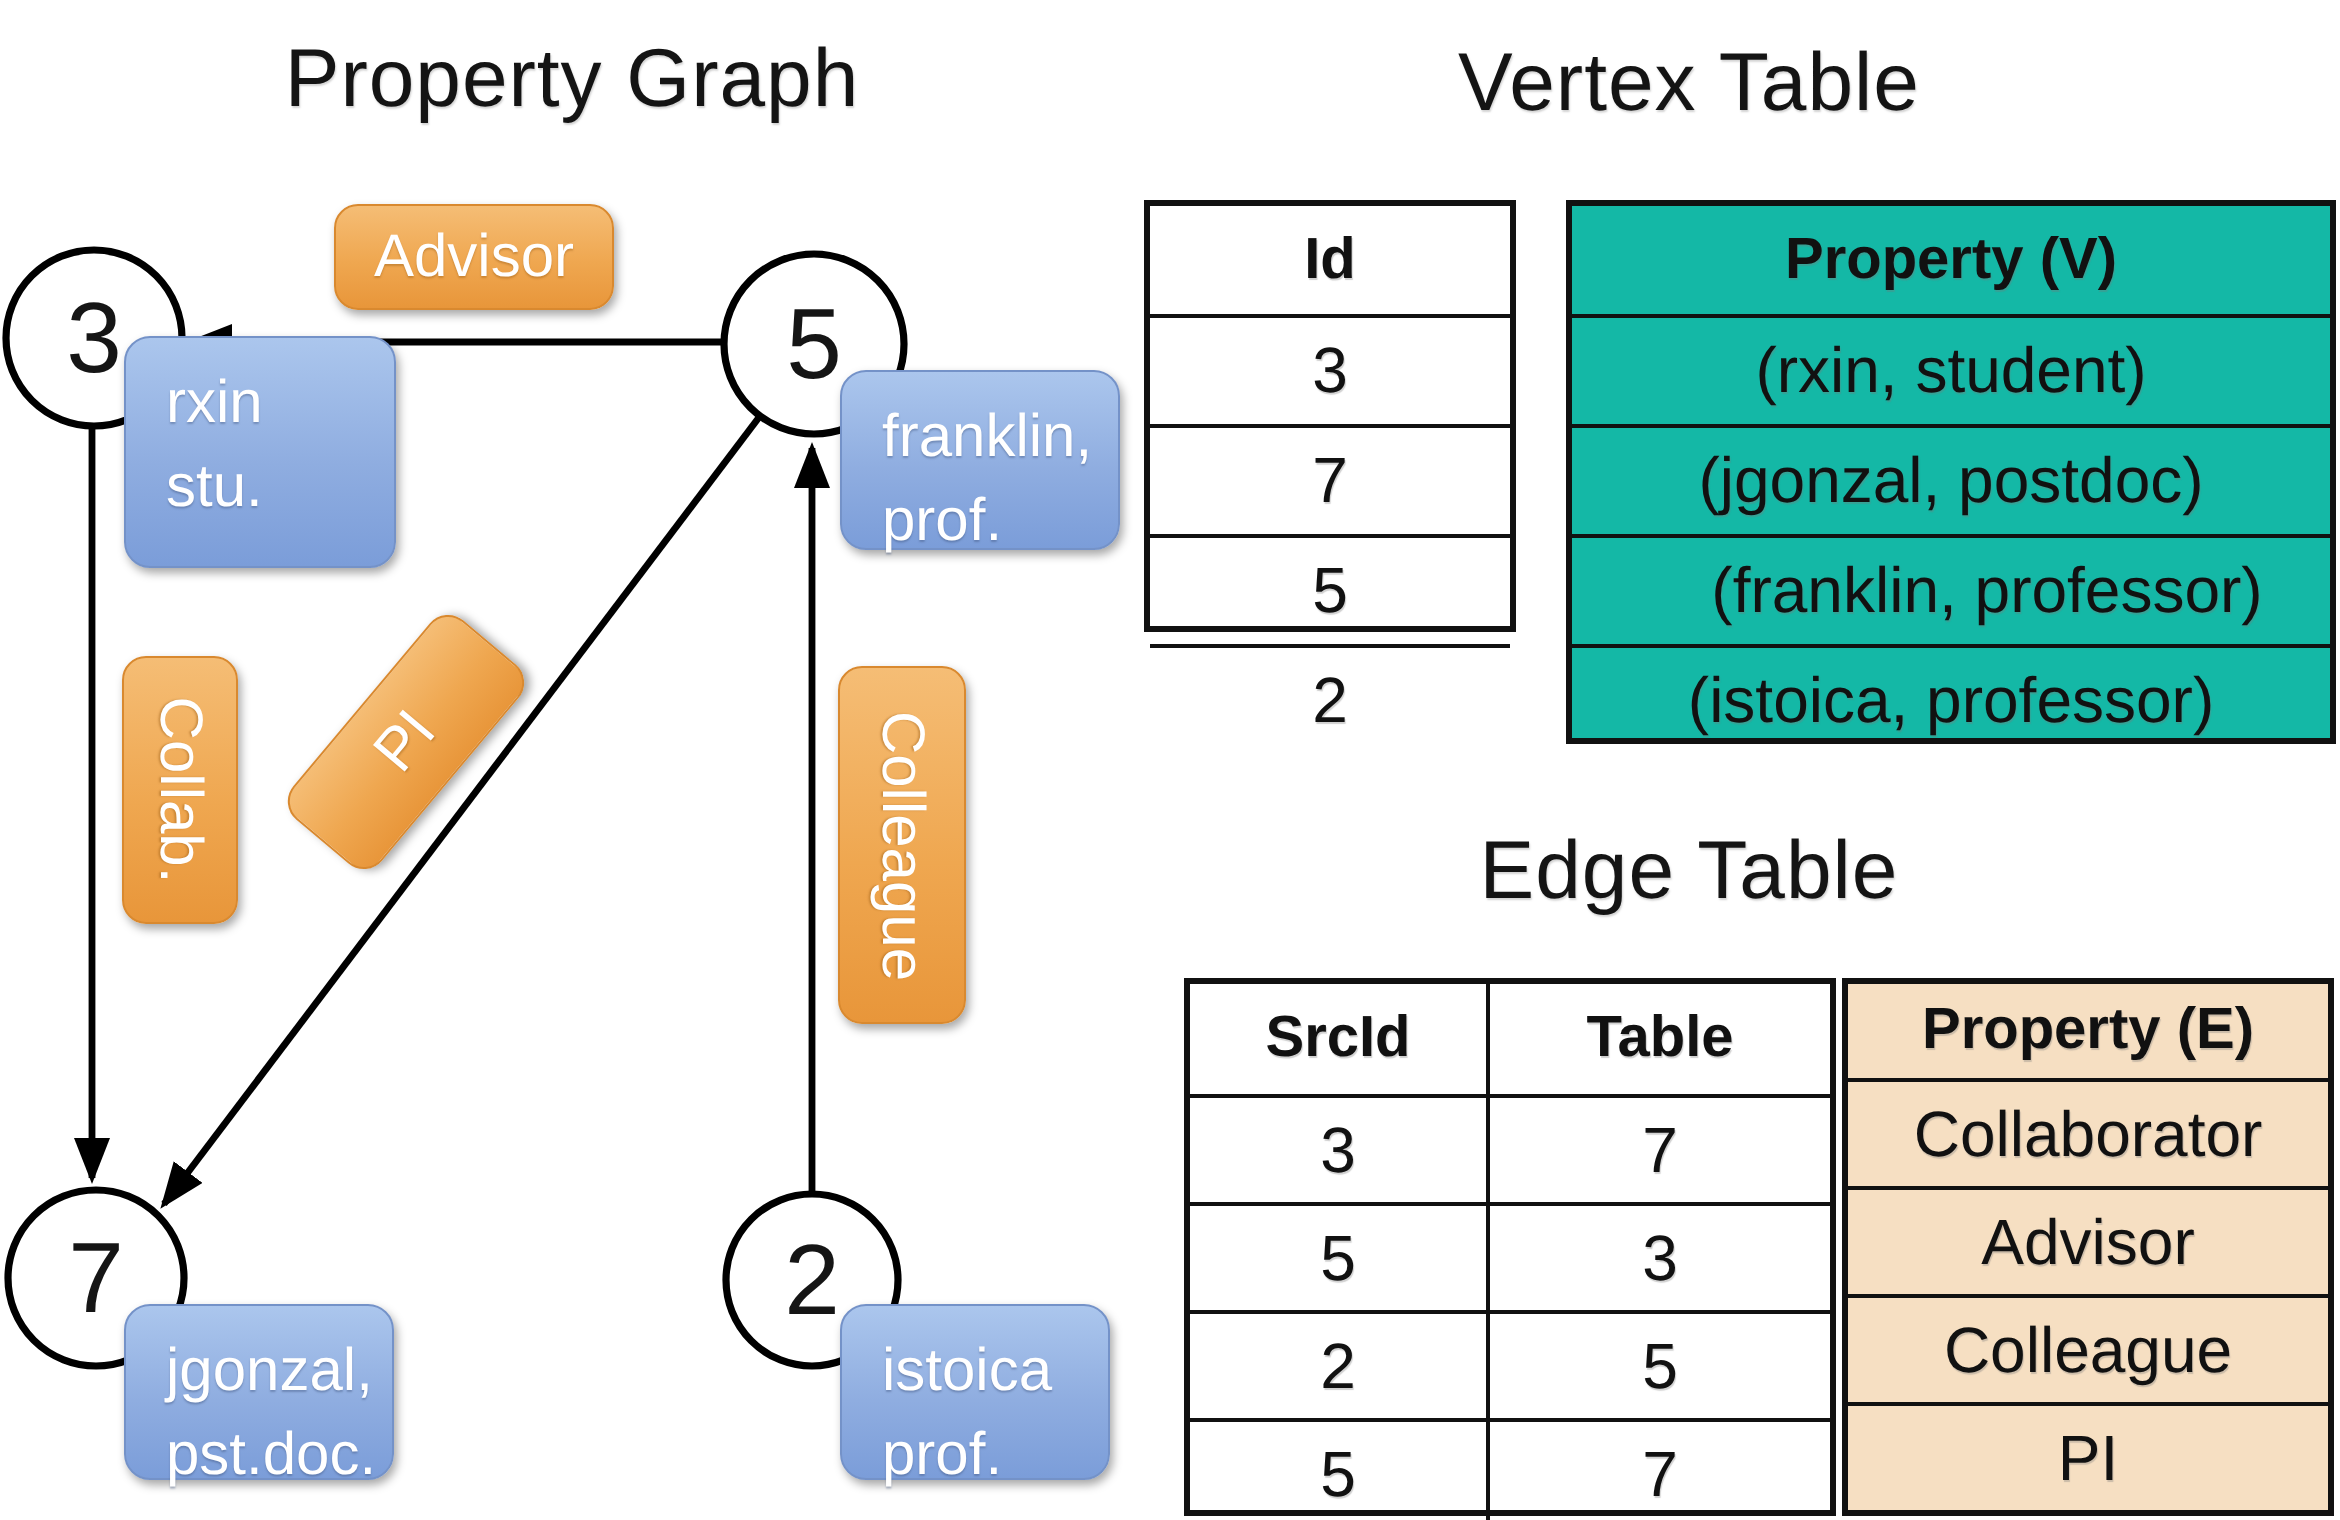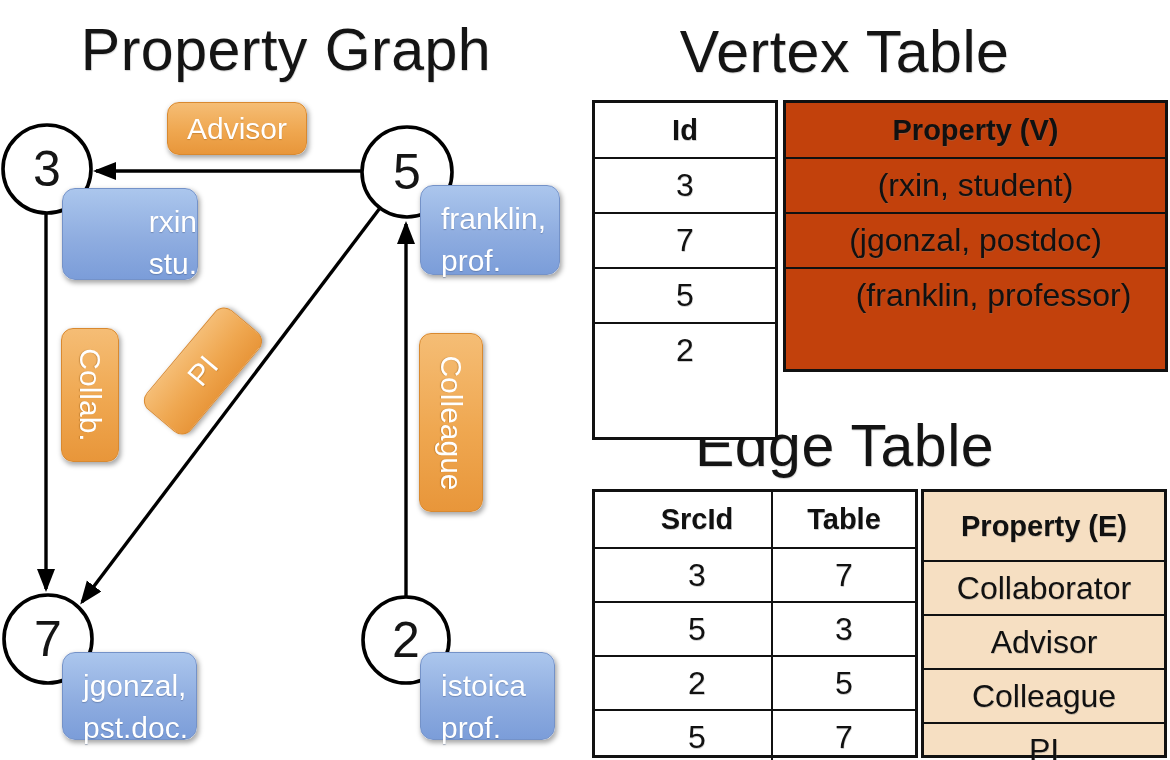--- a/index.html
+++ b/index.html
@@ -1,21 +1,21 @@
 <!DOCTYPE html>
 <html><head>
 <meta charset="utf-8">
 <style>
   html,body{margin:0;padding:0;background:#fff;}
   #stage{position:relative;width:1170px;height:760px;background:#fff;overflow:hidden;
          font-family:"Liberation Sans",sans-serif;color:#111;}
   .abs{position:absolute;box-sizing:border-box;}
   svg{position:absolute;left:0;top:0;}
 
-  .title{font-weight:300;font-size:59px;text-align:center;letter-spacing:.5px;color:#141414;
+  .title{font-weight:300;font-size:41px;text-align:center;letter-spacing:.5px;color:#141414;
          text-shadow:0.5px 1px 1px rgba(130,130,130,.35);white-space:nowrap;}
 
   .node-num{font-weight:300;font-size:50px;text-align:center;color:#151515;z-index:3;}
 
   .vbox{background:linear-gradient(180deg,#abc6ed 0%,#8fade0 55%,#7b9dd9 100%);
         border:1px solid #7492c8;border-radius:13px;color:#fff;
         font-size:30px;line-height:42px;padding:12px 0 0 20px;z-index:4;
         box-shadow:1.5px 2.5px 5px rgba(0,0,0,.35);
         text-shadow:0 1px 1px rgba(60,80,120,.4);}
 
@@ -25,23 +25,23 @@
         font-size:30px;z-index:4;box-shadow:1.5px 2.5px 5px rgba(0,0,0,.35);
         text-shadow:0 1px 1px rgba(150,90,20,.4);}
   .vspan{transform:rotate(90deg);white-space:nowrap;}
 
   .dtable{border:3px solid #111;background:#fff;z-index:2;}
   .drow{display:flex;align-items:center;justify-content:center;
         border-top:2.5px solid #111;font-size:32px;
         text-shadow:0.5px 1px 0.5px rgba(120,120,120,.35);}
   .drow.first{border-top:none;font-weight:700;font-size:29px;}
   .cell{display:flex;align-items:center;justify-content:center;height:100%;}
-  .c-src{width:148px;border-right:2.5px solid #111;margin-left:28px;}
+  .c-src{width:148px;border-right:2.5px solid #111;}
   .c-dst{flex:1;}
-  .fill-v{background:#c2410c;}
+  .fill-v{background:#14b8a6;}
   .fill-e{background:#f6dfc2;}
 </style>
 </head>
 <body>
 
 <div id="stage">
 
   <svg width="585" height="760" viewBox="0 0 585 760">
     <defs>
       <marker id="arrow" markerUnits="userSpaceOnUse" markerWidth="24" markerHeight="20" refX="20" refY="9" orient="auto">
@@ -75,52 +75,53 @@
   <div class="abs obox" style="left:61px;top:328px;width:58px;height:134px;">
     <span class="vspan">Collab.</span>
   </div>
   <div class="abs obox" style="left:138px;top:342px;width:130px;height:58px;transform:rotate(-50deg);">
     <span>PI</span>
   </div>
   <div class="abs obox" style="left:419px;top:333px;width:64px;height:179px;">
     <span class="vspan">Colleague</span>
   </div>
 
-  <div class="abs vbox" style="left:62px;top:188px;width:136px;height:92px;text-align:right;">
+  <div class="abs vbox" style="left:62px;top:168px;width:136px;height:116px;">
     <div>rxin</div>
     <div>stu.</div>
   </div>
   <div class="abs vbox" style="left:420px;top:185px;width:140px;height:90px;">
     <div>franklin,</div>
     <div>prof.</div>
   </div>
   <div class="abs vbox" style="left:62px;top:652px;width:135px;height:88px;">
     <div>jgonzal,</div>
     <div>pst.doc.</div>
   </div>
   <div class="abs vbox" style="left:420px;top:652px;width:135px;height:88px;">
     <div>istoica</div>
     <div>prof.</div>
   </div>
 
   <div class="abs title" style="left:592px;top:18px;width:505px;">Vertex Table</div>
 
-  <div class="abs dtable" style="left:592px;top:100px;width:186px;height:340px;">
+  <div class="abs dtable" style="left:572px;top:100px;width:186px;height:216px;">
     <div class="drow first" style="height:54px;">Id</div>
     <div class="drow" style="height:53px;">3</div>
     <div class="drow" style="height:53px;">7</div>
     <div class="drow" style="height:53px;">5</div>
     <div class="drow" style="height:53px;">2</div>
   </div>
 
   <div class="abs dtable fill-v" style="left:783px;top:100px;width:385px;height:272px;">
     <div class="drow first" style="height:54px;">Property (V)</div>
     <div class="drow" style="height:53px;">(rxin, student)</div>
     <div class="drow" style="height:53px;">(jgonzal, postdoc)</div>
     <div class="drow" style="height:53px;padding-left:36px;">(franklin, professor)</div>
+    <div class="drow" style="height:53px;">(istoica, professor)</div>
   </div>
 
   <div class="abs title" style="left:592px;top:400px;width:505px;margin-top:12px;">Edge Table</div>
 
   <div class="abs dtable" style="left:592px;top:489px;width:326px;height:269px;">
     <div class="drow first" style="height:55px;">
       <div class="cell c-src">SrcId</div>
       <div class="cell c-dst">Table</div>
     </div>
     <div class="drow" style="height:52px;">
@@ -135,20 +136,20 @@
       <div class="cell c-src">2</div>
       <div class="cell c-dst">5</div>
     </div>
     <div class="drow" style="height:52px;">
       <div class="cell c-src">5</div>
       <div class="cell c-dst">7</div>
     </div>
   </div>
 
   <div class="abs dtable fill-e" style="left:921px;top:489px;width:246px;height:269px;">
-    <div class="drow first" style="height:68px;border-radius:25px;">Property (E)</div>
+    <div class="drow first" style="height:47px;border-radius:25px;">Property (E)</div>
     <div class="drow" style="height:52px;">Collaborator</div>
     <div class="drow" style="height:52px;">Advisor</div>
     <div class="drow" style="height:52px;">Colleague</div>
     <div class="drow" style="height:52px;">PI</div>
   </div>
 
 </div>
 
 </body></html>

